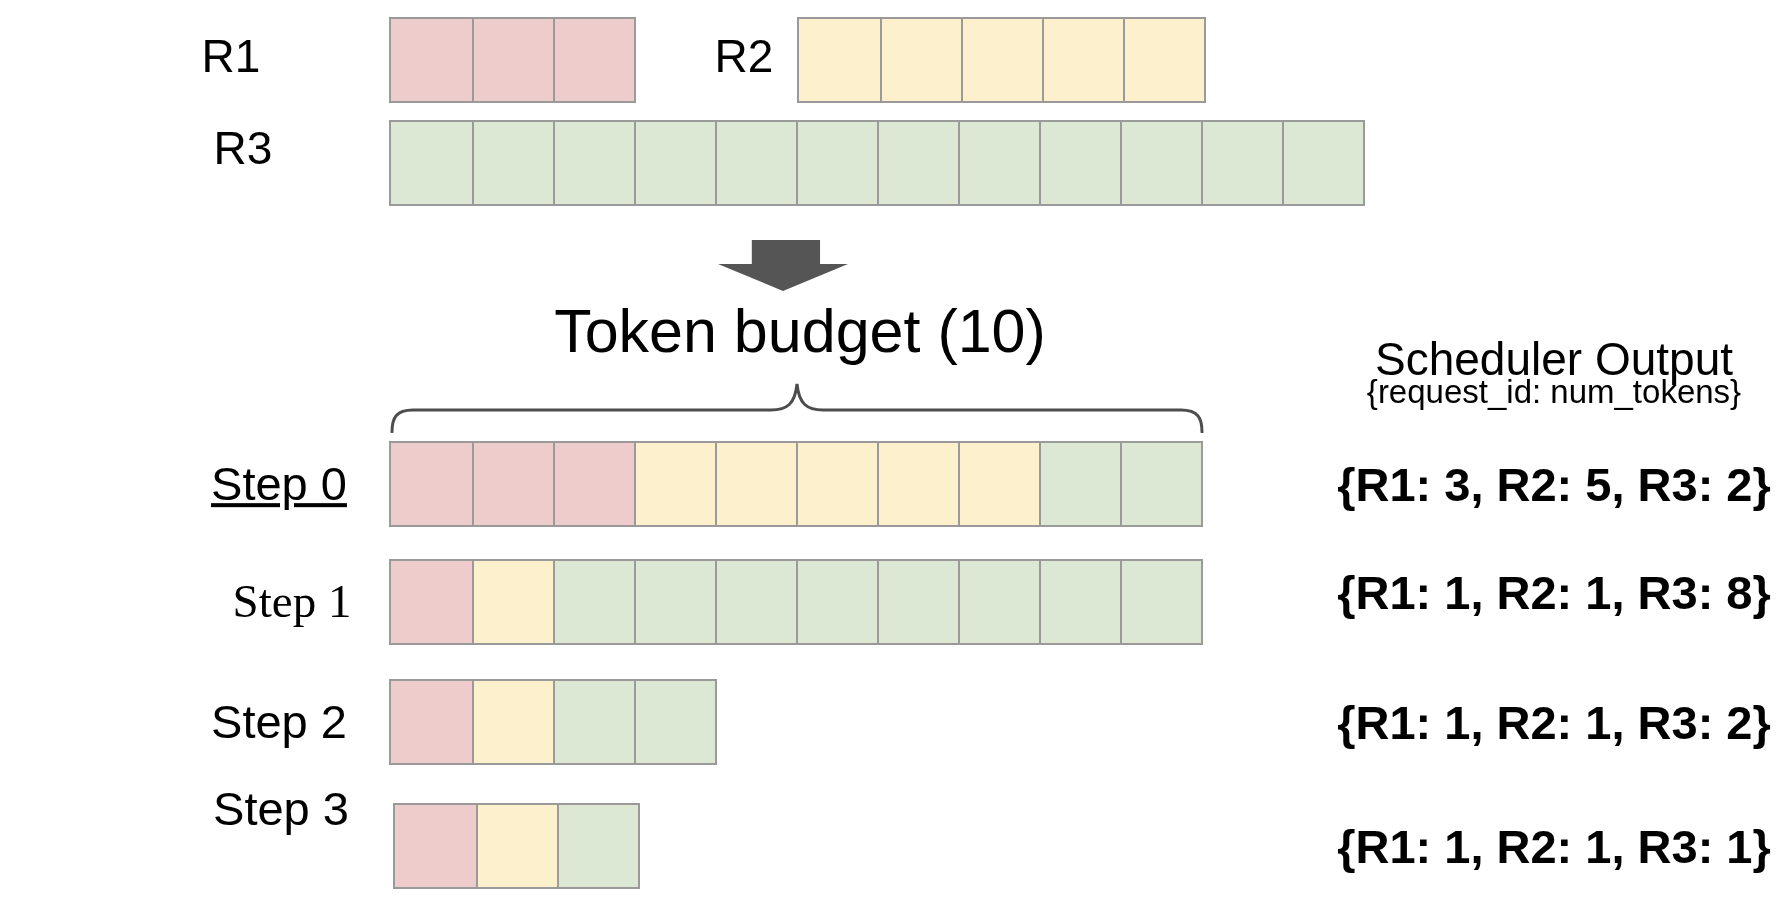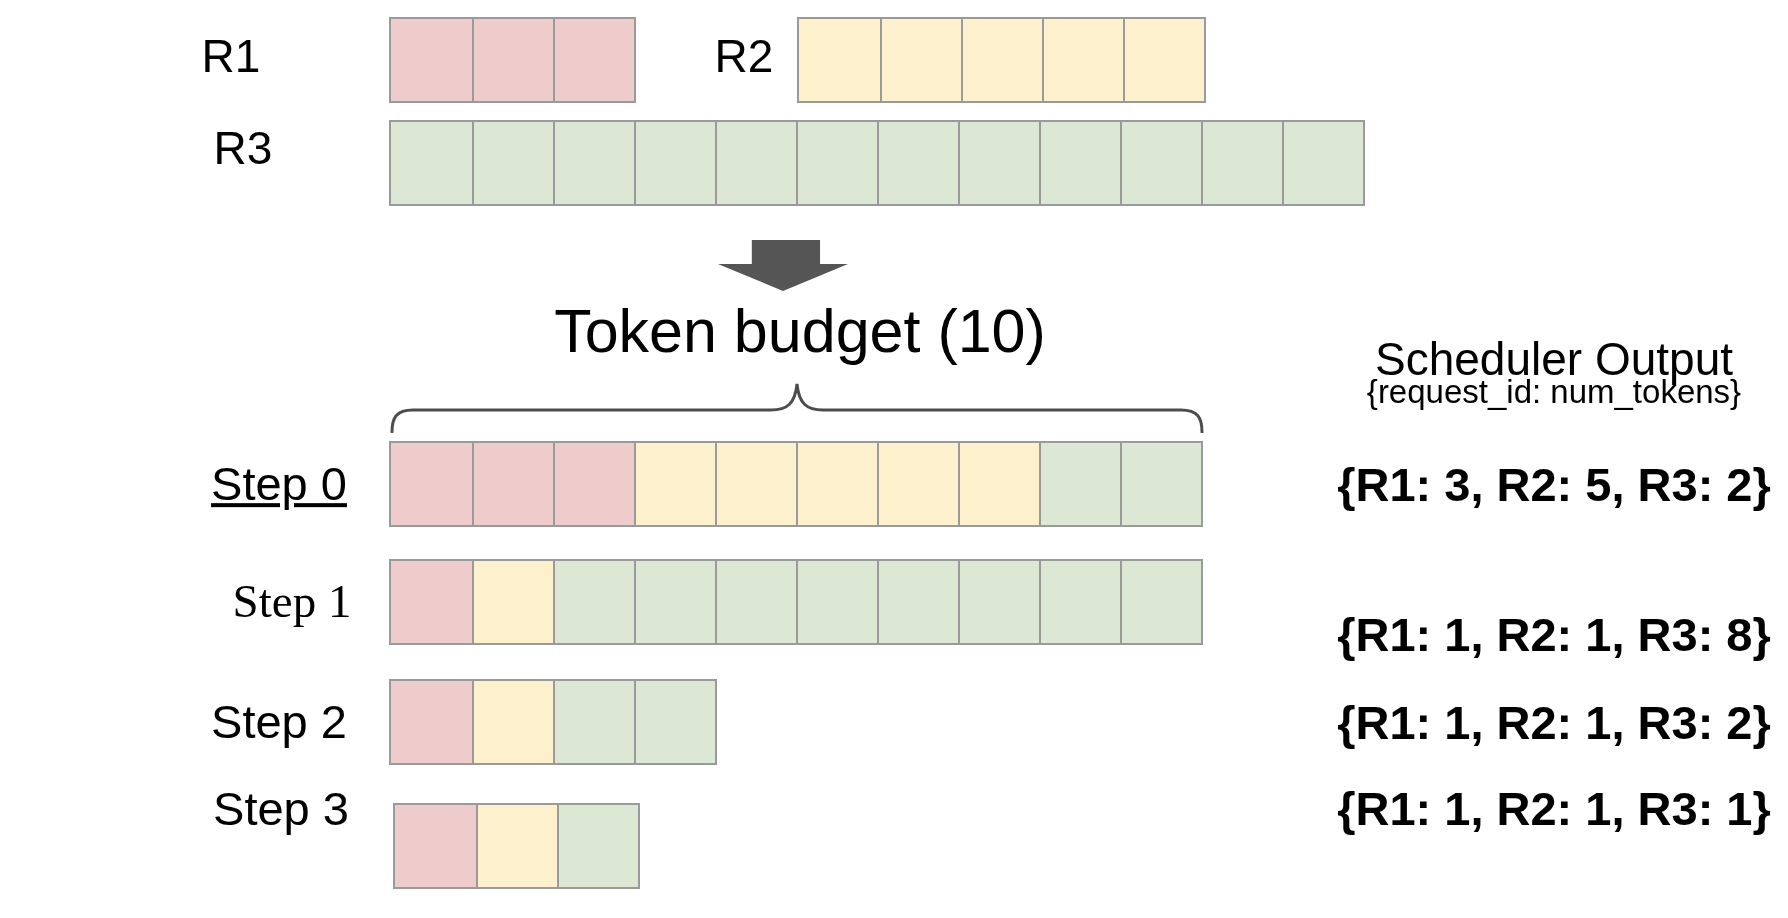--- a/index.html
+++ b/index.html
@@ -171,18 +171,18 @@
   <div class="token-row" style="left:393px; top:803px; width:247px;">
       <div class="cell" style="background: rgb(238, 204, 204);"></div>
       <div class="cell" style="background: rgb(252, 240, 205);"></div>
       <div class="cell" style="background: rgb(221, 232, 212);"></div>
     </div>
 
   <div class="sched-col">
     <div class="sched-title">Scheduler Output</div>
     <div class="sched-sub">{request_id: num_tokens}</div>
     <div class="sched-out" style="top:484px;">{R1: 3, R2: 5, R3: 2}</div>
-    <div class="sched-out" style="top:634px;">{R1: 1, R2: 1, R3: 8}</div>
+    <div class="sched-out" style="top:592px;">{R1: 1, R2: 1, R3: 8}</div>
     <div class="sched-out" style="top:722px;">{R1: 1, R2: 1, R3: 2}</div>
-    <div class="sched-out" style="top:808px;">{R1: 1, R2: 1, R3: 1}</div>
+    <div class="sched-out" style="top:846px;">{R1: 1, R2: 1, R3: 1}</div>
   </div>
 
 </div>
 
 </body></html>

